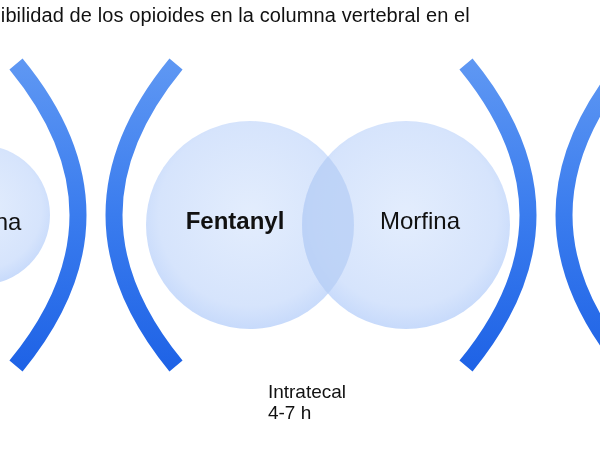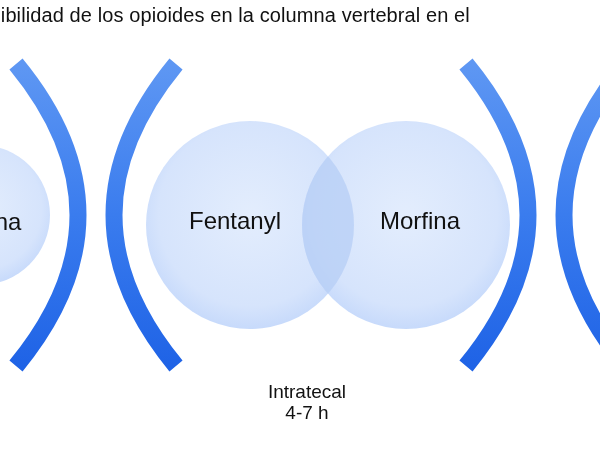--- a/index.html
+++ b/index.html
@@ -36,21 +36,20 @@
       font-size: 24px;
       color: #111111;
       white-space: nowrap;
       transform: translate(-50%, -50%);
     }
     .caption {
       position: absolute;
       left: 307px;
       top: 381px;
       transform: translateX(-50%);
-      text-align: center;
       font-size: 19px;
       line-height: 21px;
       color: #111111;
     }
   </style>
 </head>
 <body>
 
 <div class="title">Disponibilidad de los opioides en la columna vertebral en el</div>
 
@@ -81,19 +80,19 @@
   <path d="M 16 64 Q 140 215 16 366" fill="none" stroke="url(#arcGrad)" stroke-width="17" stroke-linecap="butt"></path>
 
   <path d="M 176 64 Q 52 215 176 366" fill="none" stroke="url(#arcGrad)" stroke-width="17" stroke-linecap="butt"></path>
 
   <path d="M 466 64 Q 590 215 466 366" fill="none" stroke="url(#arcGrad)" stroke-width="17" stroke-linecap="butt"></path>
 
   <path d="M 626 64 Q 502 215 626 366" fill="none" stroke="url(#arcGrad)" stroke-width="17" stroke-linecap="butt"></path>
 </svg>
 
 <div class="label" style="left: 8px; top: 222px;">na</div>
-<div class="label" style="left: 235px; top: 221px;">Fentanyl</div>
+<div class="label" style="left: 235px; top: 221px; font-weight: bold;">Fentanyl</div>
 <div class="label" style="left: 420px; top: 221px;">Morfina</div>
 
 <div class="caption">
   <div>Intratecal</div>
   <div>4-7 h</div>
 </div>
 
 </body></html>

